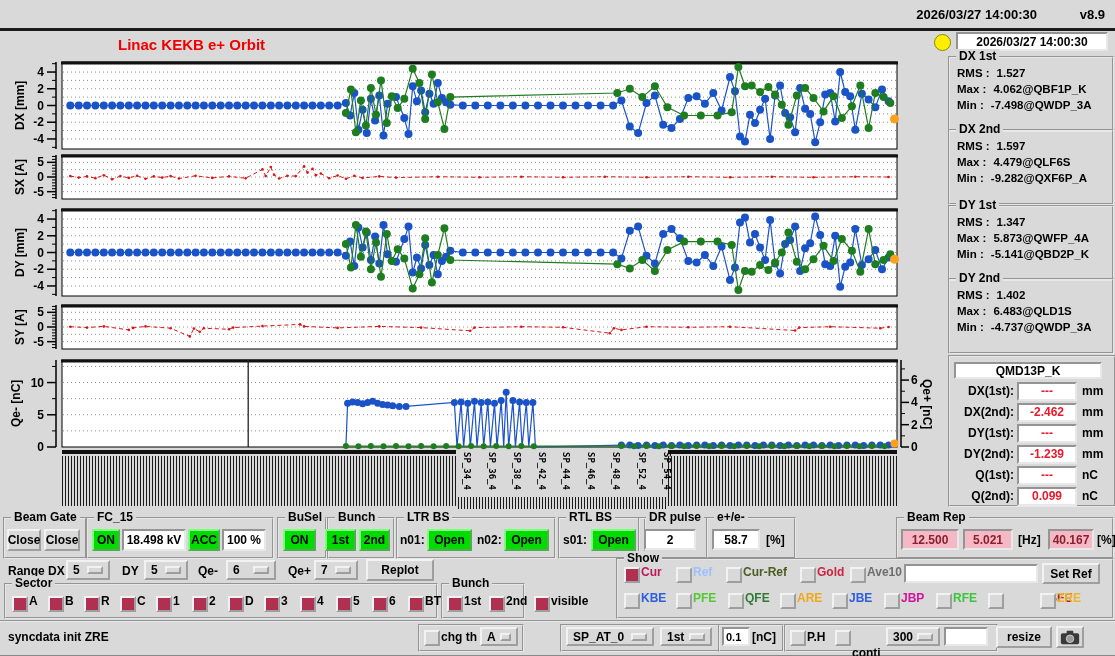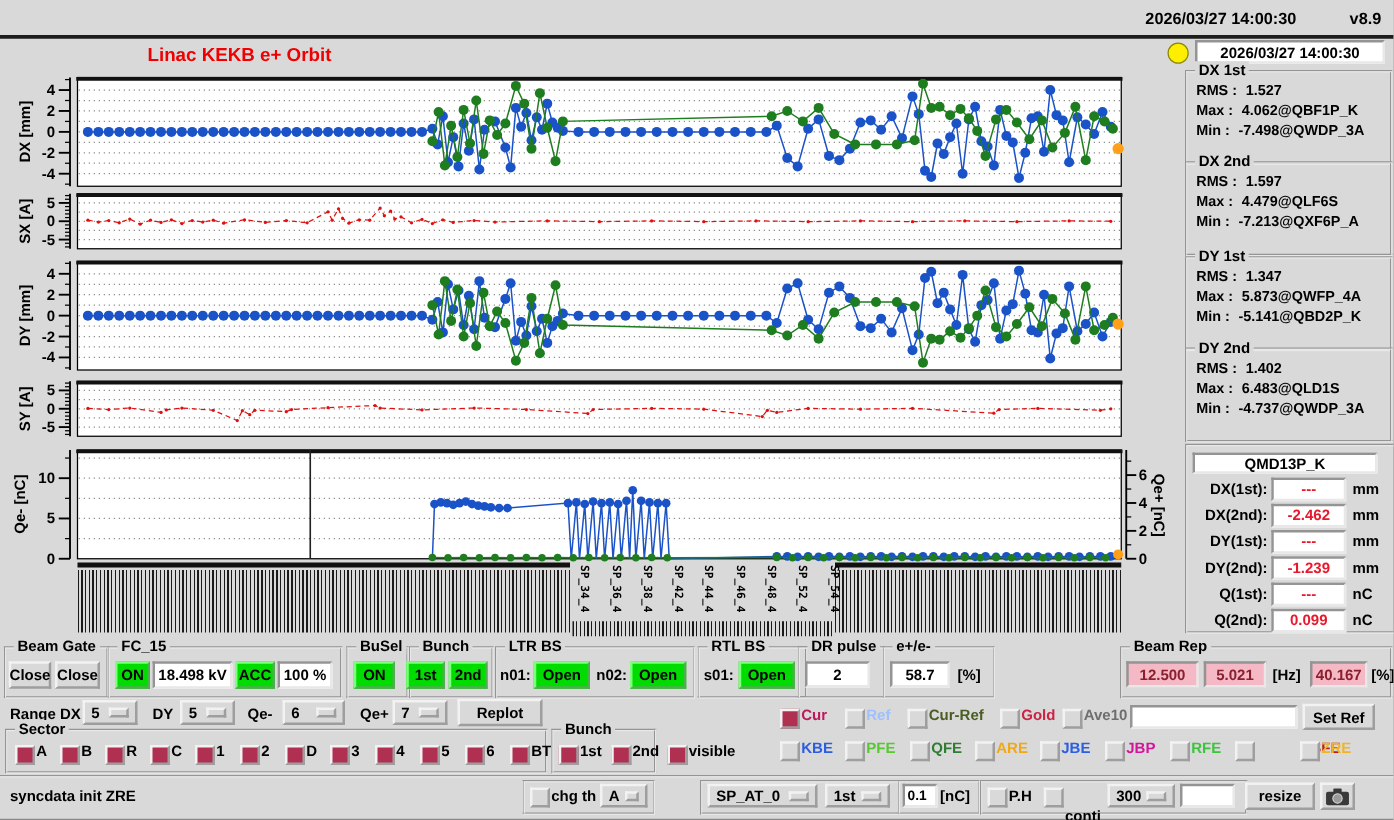--- a/index.html
+++ b/index.html
@@ -212,20 +212,23 @@
       <span class="opt-m"></span>
     </div>
   <div class="btn" style="left:366px;top:559px;width:68px;height:22px">Replot</div>
 
   <div class="gb" style="left:4px;top:583px;width:430px;height:32px">
     <span class="gl">Sector</span>
   </div>
   <div class="gb" style="left:441px;top:583px;width:80px;height:32px">
     <span class="gl">Bunch</span>
   </div>
+  <div class="gb" style="left:616px;top:558px;width:494px;height:57px">
+    <span class="gl">Show</span>
+  </div>
   <input class="entry" style="left: 904px; top: 564px; width: 134px; height: 19px;" value="">
   <div class="btn" style="left:1042px;top:563px;width:58px;height:21px">Set Ref</div>
 
   <div id="statusbar">
     <div id="msg">syncdata init ZRE</div>
     <div class="sbpanel" style="left:418px;top:2px;width:102px;height:24px"></div>
     <div class="sbpanel" style="left:560px;top:2px;width:156px;height:24px"></div>
     <div class="sbpanel" style="left:718px;top:2px;width:62px;height:24px"></div>
     <div class="sbpanel" style="left:784px;top:2px;width:210px;height:24px"></div>
     <span class="cb" style="left:424px;top:8px"></span>
@@ -282,21 +285,21 @@
       <div class="statline" style="margin-top:9px">
         <span>RMS :</span>
         <span>1.597</span>
       </div>
       <div class="statline" style="">
         <span>Max :</span>
         <span>4.479@QLF6S</span>
       </div>
       <div class="statline" style="">
         <span>Min :</span>
-        <span>-7.213@QXF6P_A</span>
+        <span>-9.282@QXF6P_A</span>
       </div>
     </div>
     <div class="gb" style="left:948px;top:205px;width:162px;height:72px;">
       <span class="gl">DY 1st</span>
       <div class="statline" style="margin-top:9px">
         <span>RMS :</span>
         <span>1.347</span>
       </div>
       <div class="statline" style="">
         <span>Max :</span>

